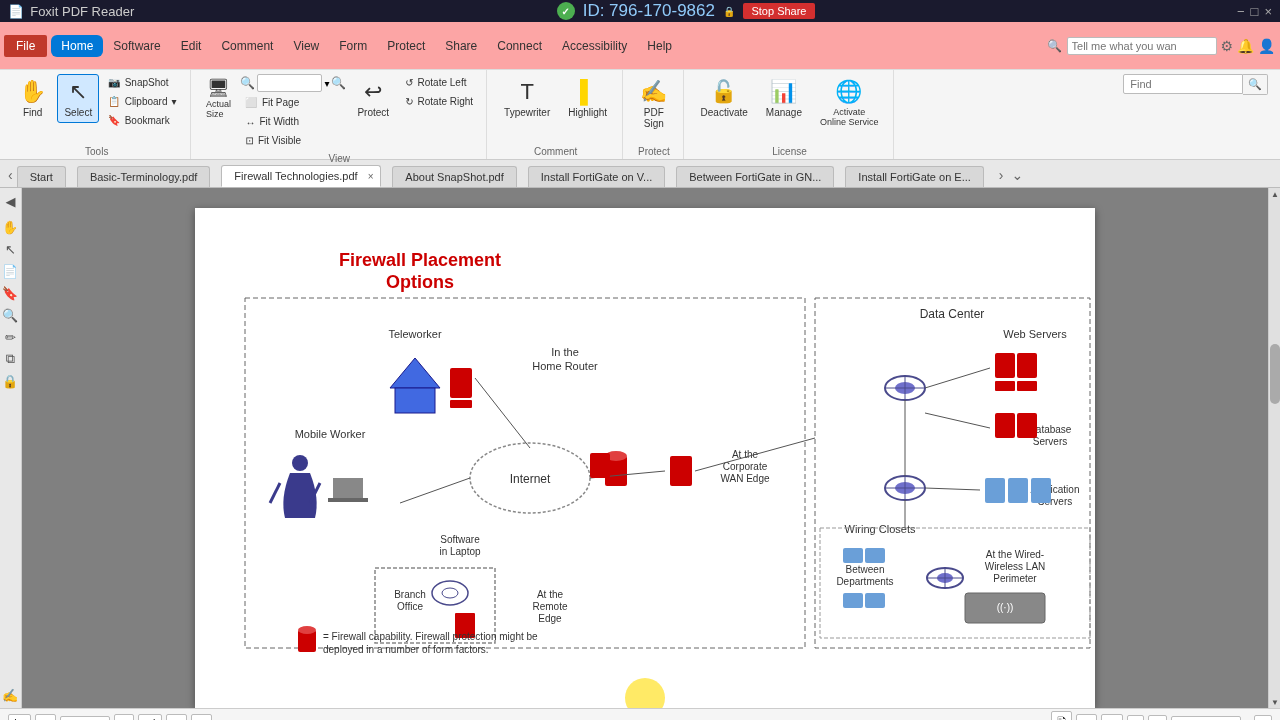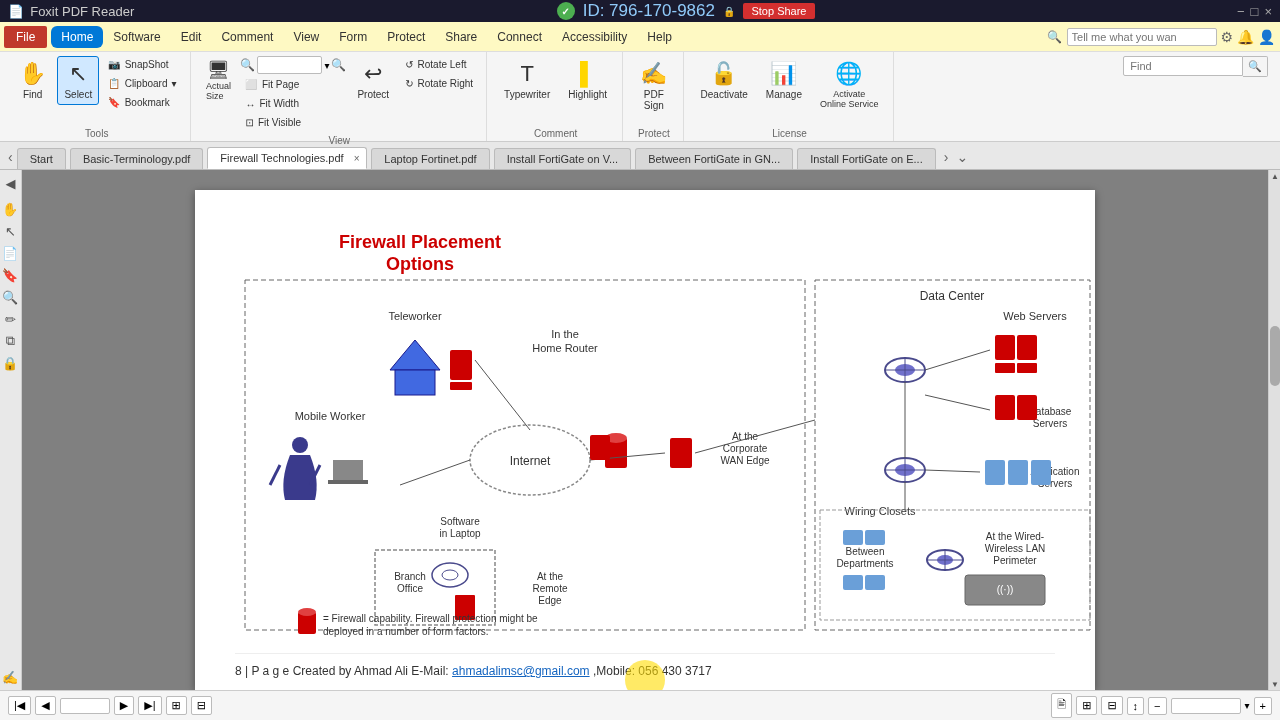--- a/index.html
+++ b/index.html
@@ -16,22 +16,22 @@
       color: white;
       font-size: 11px;
     }
     .green-circle { width: 18px; height: 18px; background: #4caf50; border-radius: 50%; display: flex; align-items: center; justify-content: center; color: white; font-size: 10px; font-weight: bold; }
     .id-label { color: #90caf9; font-size: 17px; }
     .stop-btn { background: #d32f2f; color: white; padding: 2px 8px; border-radius: 2px; font-size: 11px; cursor: pointer; display: flex; align-items: center; gap: 4px; }
     .lock-icon { font-size: 10px; }
 
     
     #menubar {
-      height: 30px;
-      background: #fef9c3;
+      height: 48px;
+      background: #fca5a5;
       display: flex;
       align-items: center;
       border-bottom: 1px solid #ddd;
       padding: 0 4px;
     }
     .menu-item {
       padding: 4px 10px;
       cursor: pointer;
       border-radius: 6px;
       font-size: 12px;
@@ -115,21 +115,21 @@
     .tab {
       display: flex;
       align-items: center;
       padding: 4px 12px;
       border: 1px solid #bbb;
       border-bottom: none;
       background: #d8d8d8;
       cursor: pointer;
       font-size: 11px;
       color: #333;
-      margin-right: 4px;
+      margin-right: 11px;
       border-radius: 3px 3px 0 0;
       max-width: 160px;
       white-space: nowrap;
       overflow: hidden;
       text-overflow: ellipsis;
       gap: 6px;
     }
     .tab.active { background: white; border-bottom: 1px solid white; z-index: 1; }
     .tab-close { font-size: 10px; color: #666; cursor: pointer; margin-left: 4px; }
     .tabs-arrow { font-size: 14px; cursor: pointer; padding: 4px; color: #666; }
@@ -410,21 +410,21 @@
     <span>Start</span>
   </div>
   <div class="tab">
     <span>Basic-Terminology.pdf</span>
   </div>
   <div class="tab active">
     <span>Firewall Technologies.pdf</span>
     <span class="tab-close">×</span>
   </div>
   <div class="tab">
-    <span>Laptop Fortinet.pdf</span>
+    <span>About SnapShot.pdf</span>
   </div>
   <div class="tab">
     <span>Install FortiGate on V...</span>
   </div>
   <div class="tab">
     <span>Between FortiGate in GN...</span>
   </div>
   <div class="tab">
     <span>Install FortiGate on E...</span>
   </div>
@@ -577,26 +577,20 @@
 
         <rect x="355" y="215" width="20" height="25" fill="#cc0000" rx="2"></rect>
 
         <ellipse cx="710" cy="340" rx="18" ry="10" fill="none" stroke="#4a4a8c" stroke-width="2"></ellipse>
         <ellipse cx="710" cy="340" rx="8" ry="5" fill="#7070cc"></ellipse>
         <line x1="710" y1="330" x2="710" y2="350" stroke="#4a4a8c" stroke-width="1"></line>
         <line x1="692" y1="340" x2="728" y2="340" stroke="#4a4a8c" stroke-width="1"></line>
       </svg>
 
       
-      <div id="pdf-footer">
-        <span>8 | P a g e</span>
-        <span>Created by Ahmad Ali E-Mail:</span>
-        <a class="footer-link" href="#">ahmadalimsc@gmail.com</a>
-        <span>,Mobile: 056 430 3717</span>
-      </div>
     </div>
 
     <div class="highlight-circle" style="position:absolute;left:calc(50% - 20px);top:490px;"></div>
   </div>
 
   <div id="right-scrollbar">
     <div class="scroll-arrow">▲</div>
     <div class="scroll-thumb"></div>
     <div class="scroll-arrow" style="position:absolute;bottom:0;">▼</div>
   </div>

